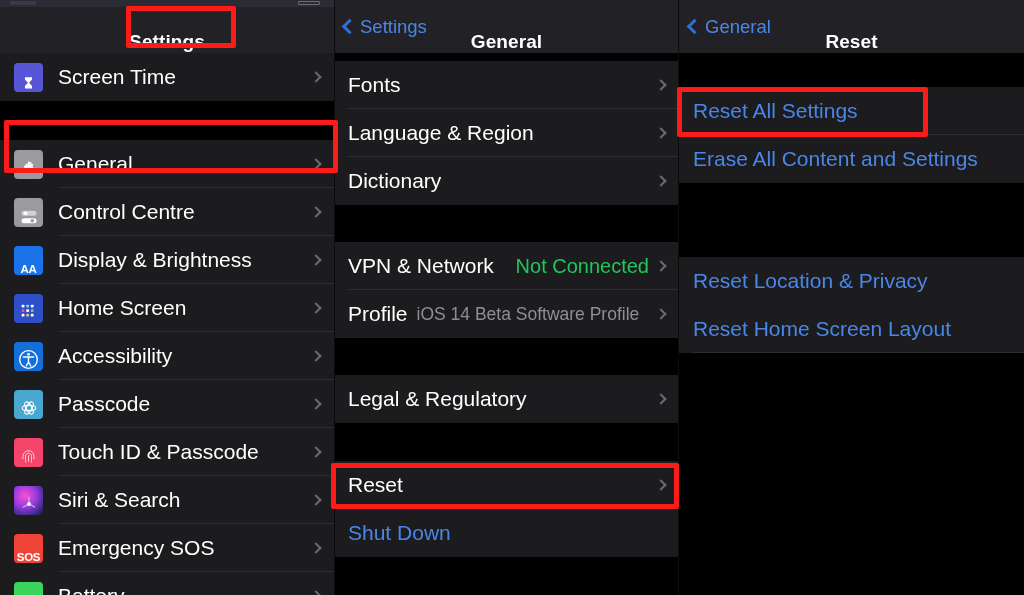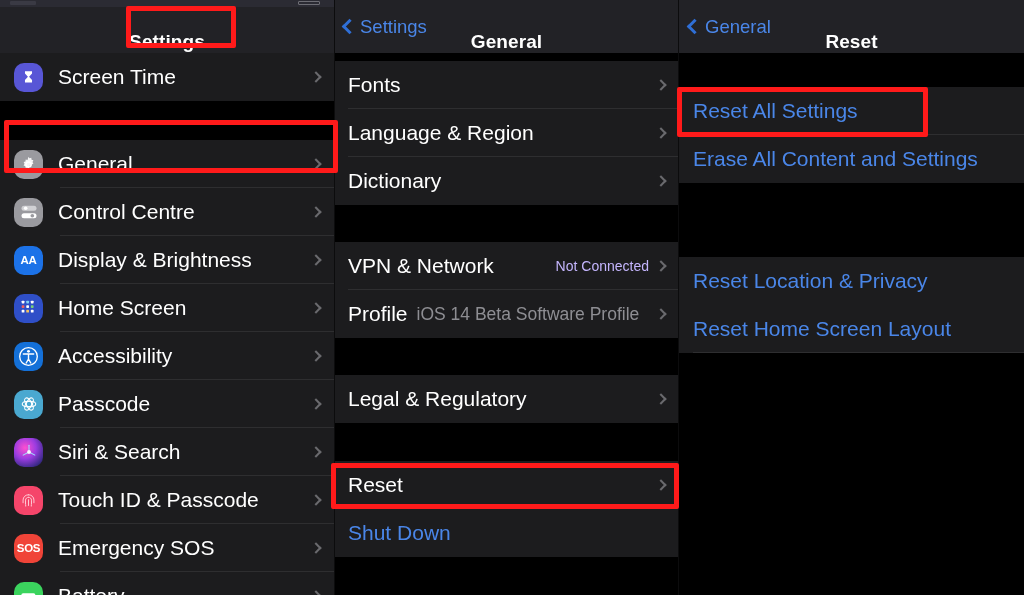--- a/index.html
+++ b/index.html
@@ -62,36 +62,36 @@
     height:48px; cursor:pointer;
   }
   .row.sep:after{
     content:""; position:absolute; left:60px; right:0; bottom:0;
     height:1px; background:#2e2e30;
   }
   .row.sep-left14:after{ left:14px; }
   .row-label{ color:#fff; font-size:21px; white-space:nowrap; }
   .row-label.blue{ color:#4a86e8; }
   .row-value{
-    margin-left:auto; color:#c4b5fd; font-size:14px; padding-right:8px;
+    margin-left:auto; color:#22c55e; font-size:20px; padding-right:8px;
     white-space:nowrap;
   }
   .row-inline-value{ color:#8e8e93; font-size:17.5px; margin-left:9px; white-space:nowrap; }
   .chev{
     margin-left:auto; display:inline-block; width:8px; height:8px;
     border-top:2px solid #6a6a6e; border-right:2px solid #6a6a6e;
     transform:rotate(45deg); flex:0 0 auto;
   }
   .row-value + .chev{ margin-left:0; }
   .row-inline-value + .chev{ margin-left:auto; }
 
   
   .ico{
-    width:29px; height:29px; border-radius:10px; margin-right:15px;
-    display:flex; align-items:center; justify-content:center;
+    width:29px; height:29px; border-radius:4px; margin-right:15px;
+    display:flex; align-items:flex-end; justify-content:center;
     flex:0 0 auto; overflow:hidden; position:relative;
   }
   .ico svg{ display:block; }
   .ico-text{ color:#fff; font-weight:bold; font-size:11.5px; letter-spacing:-.3px; }
 
   
   .hl{
     position:absolute; border:5px solid #ff1a1a; border-radius:2px;
     pointer-events:none; z-index:40;
   }
@@ -200,53 +200,53 @@
               <ellipse cx="12" cy="12" rx="7.4" ry="3.1" transform="rotate(60 12 12)"></ellipse>
               <ellipse cx="12" cy="12" rx="7.4" ry="3.1" transform="rotate(120 12 12)"></ellipse>
             </g>
           </svg>
         </span>
         <span class="row-label">Passcode</span>
         <span class="chev"></span>
       </div>
 
       <div class="row sep">
-        <span class="ico" style="background:radial-gradient(circle at 38% 34%, #ff4fd0 0%, #9a3ce0 42%, #3c2a8a 78%, #161436 100%);">
-          <svg width="22" height="22" viewBox="0 0 24 24">
-            <g stroke="#9fe8ff" stroke-width="1.1" stroke-linecap="round" opacity=".95">
-              <path d="M12 12 L12 4.6"></path>
-              <path d="M12 12 L18.4 15.4"></path>
-              <path d="M12 12 L5.6 15.4"></path>
-            </g>
-            <circle cx="12" cy="12" r="2.1" fill="#ffffff" opacity=".9"></circle>
-          </svg>
-        </span>
-        <span class="row-label">Siri &amp; Search</span>
-        <span class="chev"></span>
-      </div>
-
-      <div class="row sep">
         <span class="ico" style="background:#f5456a;">
           <svg width="21" height="21" viewBox="0 0 24 24">
             <g fill="none" stroke="#ffd0da" stroke-width="1.1" stroke-linecap="round">
               <path d="M12 5.4c-3.6 0-6.2 2.7-6.2 6.1v3.1"></path>
               <path d="M12 5.4c3.6 0 6.2 2.7 6.2 6.1v3.1"></path>
               <path d="M12 8.3c-1.9 0-3.4 1.5-3.4 3.3v4.6"></path>
               <path d="M12 8.3c1.9 0 3.4 1.5 3.4 3.3v4.6"></path>
               <path d="M12 11.1v6.6"></path>
               <path d="M8.8 18.4v-1.2"></path>
               <path d="M15.2 18.4v-1.2"></path>
             </g>
           </svg>
         </span>
         <span class="row-label">Touch ID &amp; Passcode</span>
         <span class="chev"></span>
       </div>
 
       <div class="row sep">
+        <span class="ico" style="background:radial-gradient(circle at 38% 34%, #ff4fd0 0%, #9a3ce0 42%, #3c2a8a 78%, #161436 100%);">
+          <svg width="22" height="22" viewBox="0 0 24 24">
+            <g stroke="#9fe8ff" stroke-width="1.1" stroke-linecap="round" opacity=".95">
+              <path d="M12 12 L12 4.6"></path>
+              <path d="M12 12 L18.4 15.4"></path>
+              <path d="M12 12 L5.6 15.4"></path>
+            </g>
+            <circle cx="12" cy="12" r="2.1" fill="#ffffff" opacity=".9"></circle>
+          </svg>
+        </span>
+        <span class="row-label">Siri &amp; Search</span>
+        <span class="chev"></span>
+      </div>
+
+      <div class="row sep">
         <span class="ico" style="background:#f04438;">
           <span class="ico-text">SOS</span>
         </span>
         <span class="row-label">Emergency SOS</span>
         <span class="chev"></span>
       </div>
 
       <div class="row">
         <span class="ico" style="background:#3bd45e;">
           <svg width="22" height="22" viewBox="0 0 24 24">

